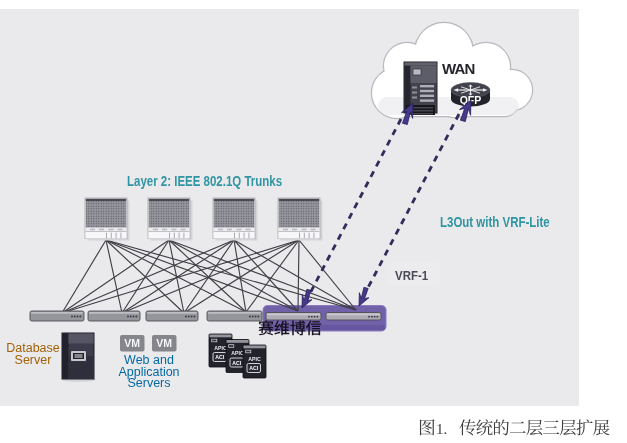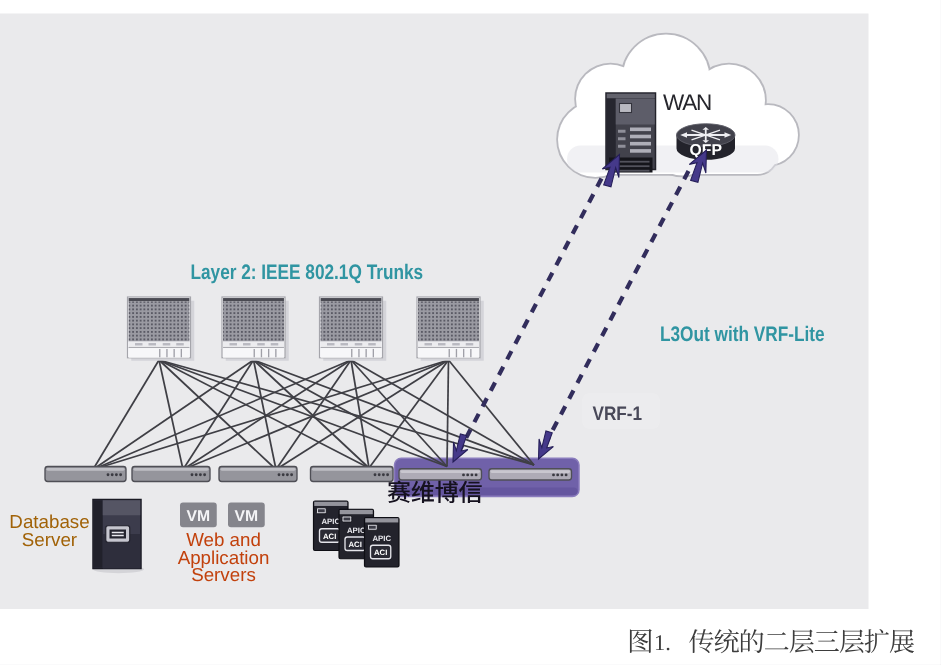--- a/index.html
+++ b/index.html
@@ -354,15 +354,15 @@
       <path d="M607 841 596 834C629 798 670 737 682 691C750 645 804 778 607 841ZM873 726 825 665H510L434 699V423C434 245 412 71 274 -68L287 -80C478 56 498 256 498 423V636H934C948 636 959 641 961 652C927 683 873 726 873 726ZM329 665 286 609H252V801C276 804 286 813 288 827L187 838V609H37L45 580H187V347C120 321 64 301 33 292L73 210C82 215 89 224 92 237L187 290V27C187 13 182 7 164 7C144 7 45 15 45 15V-1C89 -7 113 -15 128 -27C141 -38 147 -56 150 -77C241 -67 252 -34 252 21V328L389 410L383 424L252 372V580H379C393 580 403 585 406 596C376 626 329 665 329 665Z" fill="#3d3d3d"></path>
     </g>
     <g transform="translate(592.6000000000001,434) scale(0.0174,-0.0174)">
       <path d="M812 752V615H222V752ZM828 228C792 196 722 144 668 108C622 144 586 188 560 242H935C950 242 959 247 962 258C929 288 879 329 879 329L834 272H713V415H909C923 415 932 420 935 431C903 461 853 501 853 501L809 444H713V528C734 532 743 541 745 554L650 564V444H467V529C488 533 497 542 498 554L403 564V444H225L233 415H403V272H204C220 368 222 463 222 545V585H812V551H821C843 551 876 565 878 571V739C897 743 913 752 920 760L838 821L802 781H235L157 815V545C157 341 144 117 35 -66L50 -76C137 22 180 141 202 260L207 242H359V25C290 13 233 5 197 1L243 -79C252 -76 260 -68 265 -56C431 -11 549 27 632 54L630 71L422 35V242H537C599 67 719 -26 910 -79C918 -47 938 -26 966 -22V-11C856 8 761 41 687 94C750 117 823 148 866 169C887 162 896 165 903 174ZM467 415H650V272H467Z" fill="#3d3d3d"></path>
     </g>
 </svg>
 
 <div class="abs" style="left:127px;top:173px;font-size:14px;font-weight:bold;color:#3095a2;transform:scaleX(0.82);transform-origin:left top;white-space:nowrap;">Layer 2: IEEE 802.1Q Trunks</div>
 <div class="abs" style="left:440px;top:214px;font-size:14px;font-weight:bold;color:#3095a2;transform:scaleX(0.82);transform-origin:left top;white-space:nowrap;">L3Out with VRF-Lite</div>
 <div class="abs" style="left:395px;top:268px;font-size:13px;font-weight:bold;color:#494959;transform:scaleX(0.88);transform-origin:left top;">VRF-1</div>
-<div class="abs" style="left:442px;top:60px;font-size:15px;font-weight:normal;color:#26262c;letter-spacing:-0.8px;">WAN</div>
+<div class="abs" style="left:442px;top:60px;font-size:15px;font-weight:bold;color:#26262c;letter-spacing:-0.8px;">WAN</div>
 <div class="abs" style="left:2px;top:342px;width:62px;text-align:center;font-size:12.5px;color:#a16207;line-height:12px;">Database<br>Server</div>
-<div class="abs" style="left:103px;top:355px;width:92px;text-align:center;font-size:12.5px;color:#c2410c;line-height:11.5px;">Web and<br>Application<br>Servers</div>
+<div class="abs" style="left:103px;top:355px;width:92px;text-align:center;font-size:12.5px;color:#0369a1;line-height:11.5px;">Web and<br>Application<br>Servers</div>
 
 </body></html>

